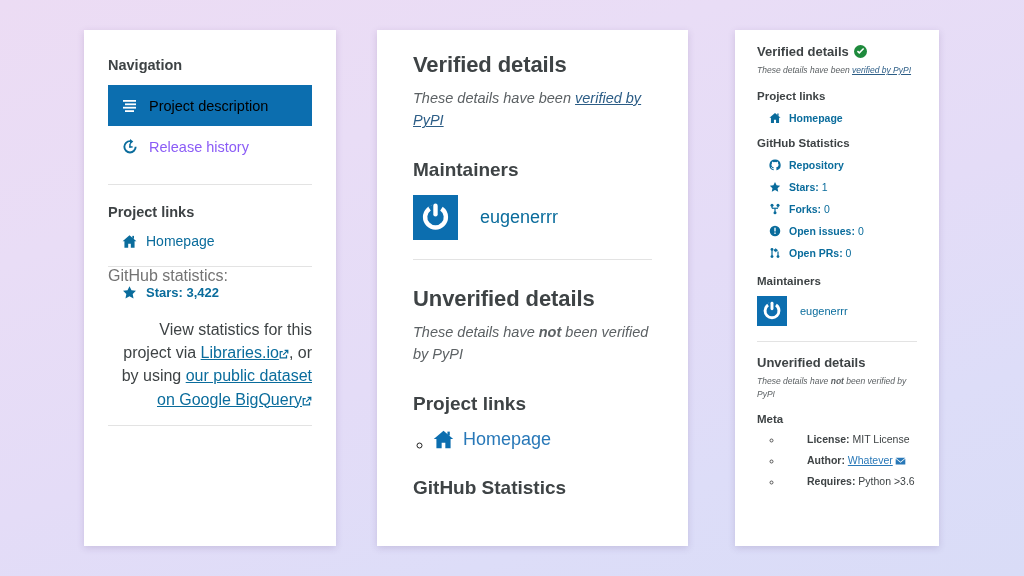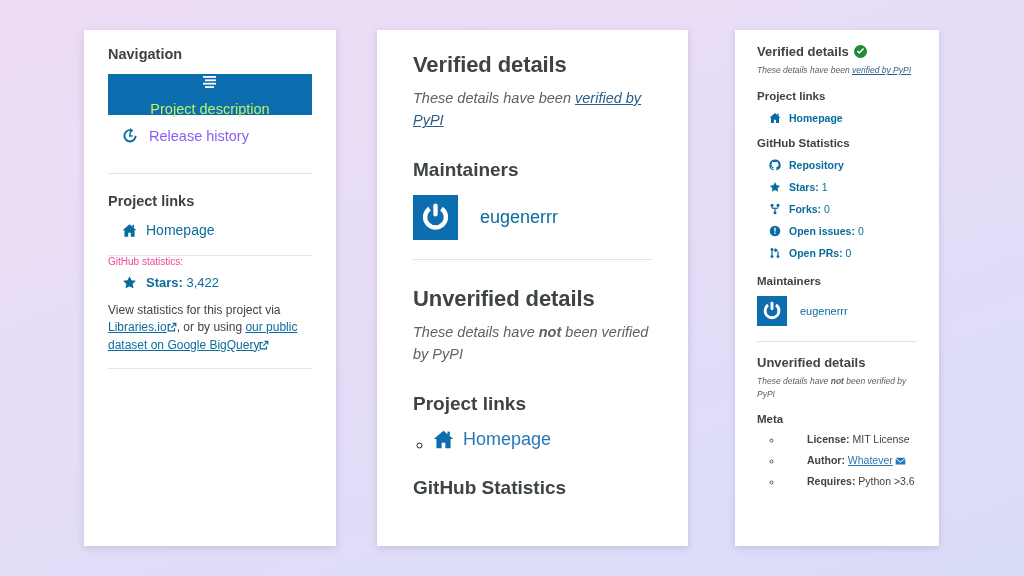--- a/index.html
+++ b/index.html
@@ -37,43 +37,42 @@
   #card-mid .card-inner   { padding: 0 36px; }
   #card-right .card-inner { padding: 0 22px; }
   a.lnk { color: #0a6c9c; text-decoration: none; }
 
   .icon { display: inline-block; vertical-align: middle; flex: none; }
   .icon svg { display: block; }
 
   .divider { height: 1px; background: #e3e3e3; }
 
   
-  #card-left .card-inner { padding-top: 16px; }
+  #card-left .card-inner { padding-top: 27px; }
 
   .nav-title {
     font-size: 14.5px;
     color: #3e4345;
     font-weight: bold;
     margin-bottom: 12px;
   }
 
   .nav-list { list-style: none; }
   .nav-item {
     display: flex;
     align-items: center;
     gap: 11px;
     height: 41px;
     padding: 0 14px;
     font-size: 14.5px;
     color: #8b5cf6;
   }
   .nav-item.active {
     background: #0c6eaf;
-    color: #bef264;
-    flex-direction: column;
+    color: #000000;
   }
   .nav-item .icon svg { fill: #0a6c9c; }
   .nav-item.active .icon svg { fill: #ffffff; }
 
   .left-sep { margin: 17px 0 0 0; }
 
   .left-h {
     font-size: 14.5px;
     font-weight: bold;
     color: #3e4345;
@@ -84,40 +83,41 @@
     display: flex;
     align-items: center;
     gap: 9px;
     font-size: 14px;
     padding-left: 14px;
     margin-bottom: 7px;
   }
   .link-row .icon svg { fill: #0a6c9c; }
   .link-row a { color: #0a6c9c; text-decoration: none; }
 
-  .stat-note { font-size: 10px; color: #ec4899; margin-bottom: 8px; }
+  .stat-note { font-size: 16px; color: #737373; }
 
   .stat-row {
     display: flex;
     align-items: center;
     gap: 9px;
     font-size: 13px;
     padding-left: 14px;
     margin-bottom: 10px;
     color: #0a6c9c;
   }
   .stat-row .icon svg { fill: #0a6c9c; }
   .stat-row b { font-weight: bold; }
-  .stat-row span.val { font-weight: normal; }
+  .stat-row span.val { font-weight: bold; }
 
   .stat-para {
-    font-size: 12px;
+    font-size: 16px;
     color: #3e4345;
     line-height: 1.45;
-    margin-top: 12px;
+    margin-top: 18px;
+    text-align: right;
   }
   .stat-para a { color: #0a6c9c; text-decoration: underline; }
   .ext { display: inline-block; width: 10px; height: 10px; vertical-align: -1px; }
   .ext svg { fill: #0a6c9c; }
 
   .bottom-sep { margin-top: 14px; }
 
   
   #card-mid .card-inner { padding-top: 22px; }
 

